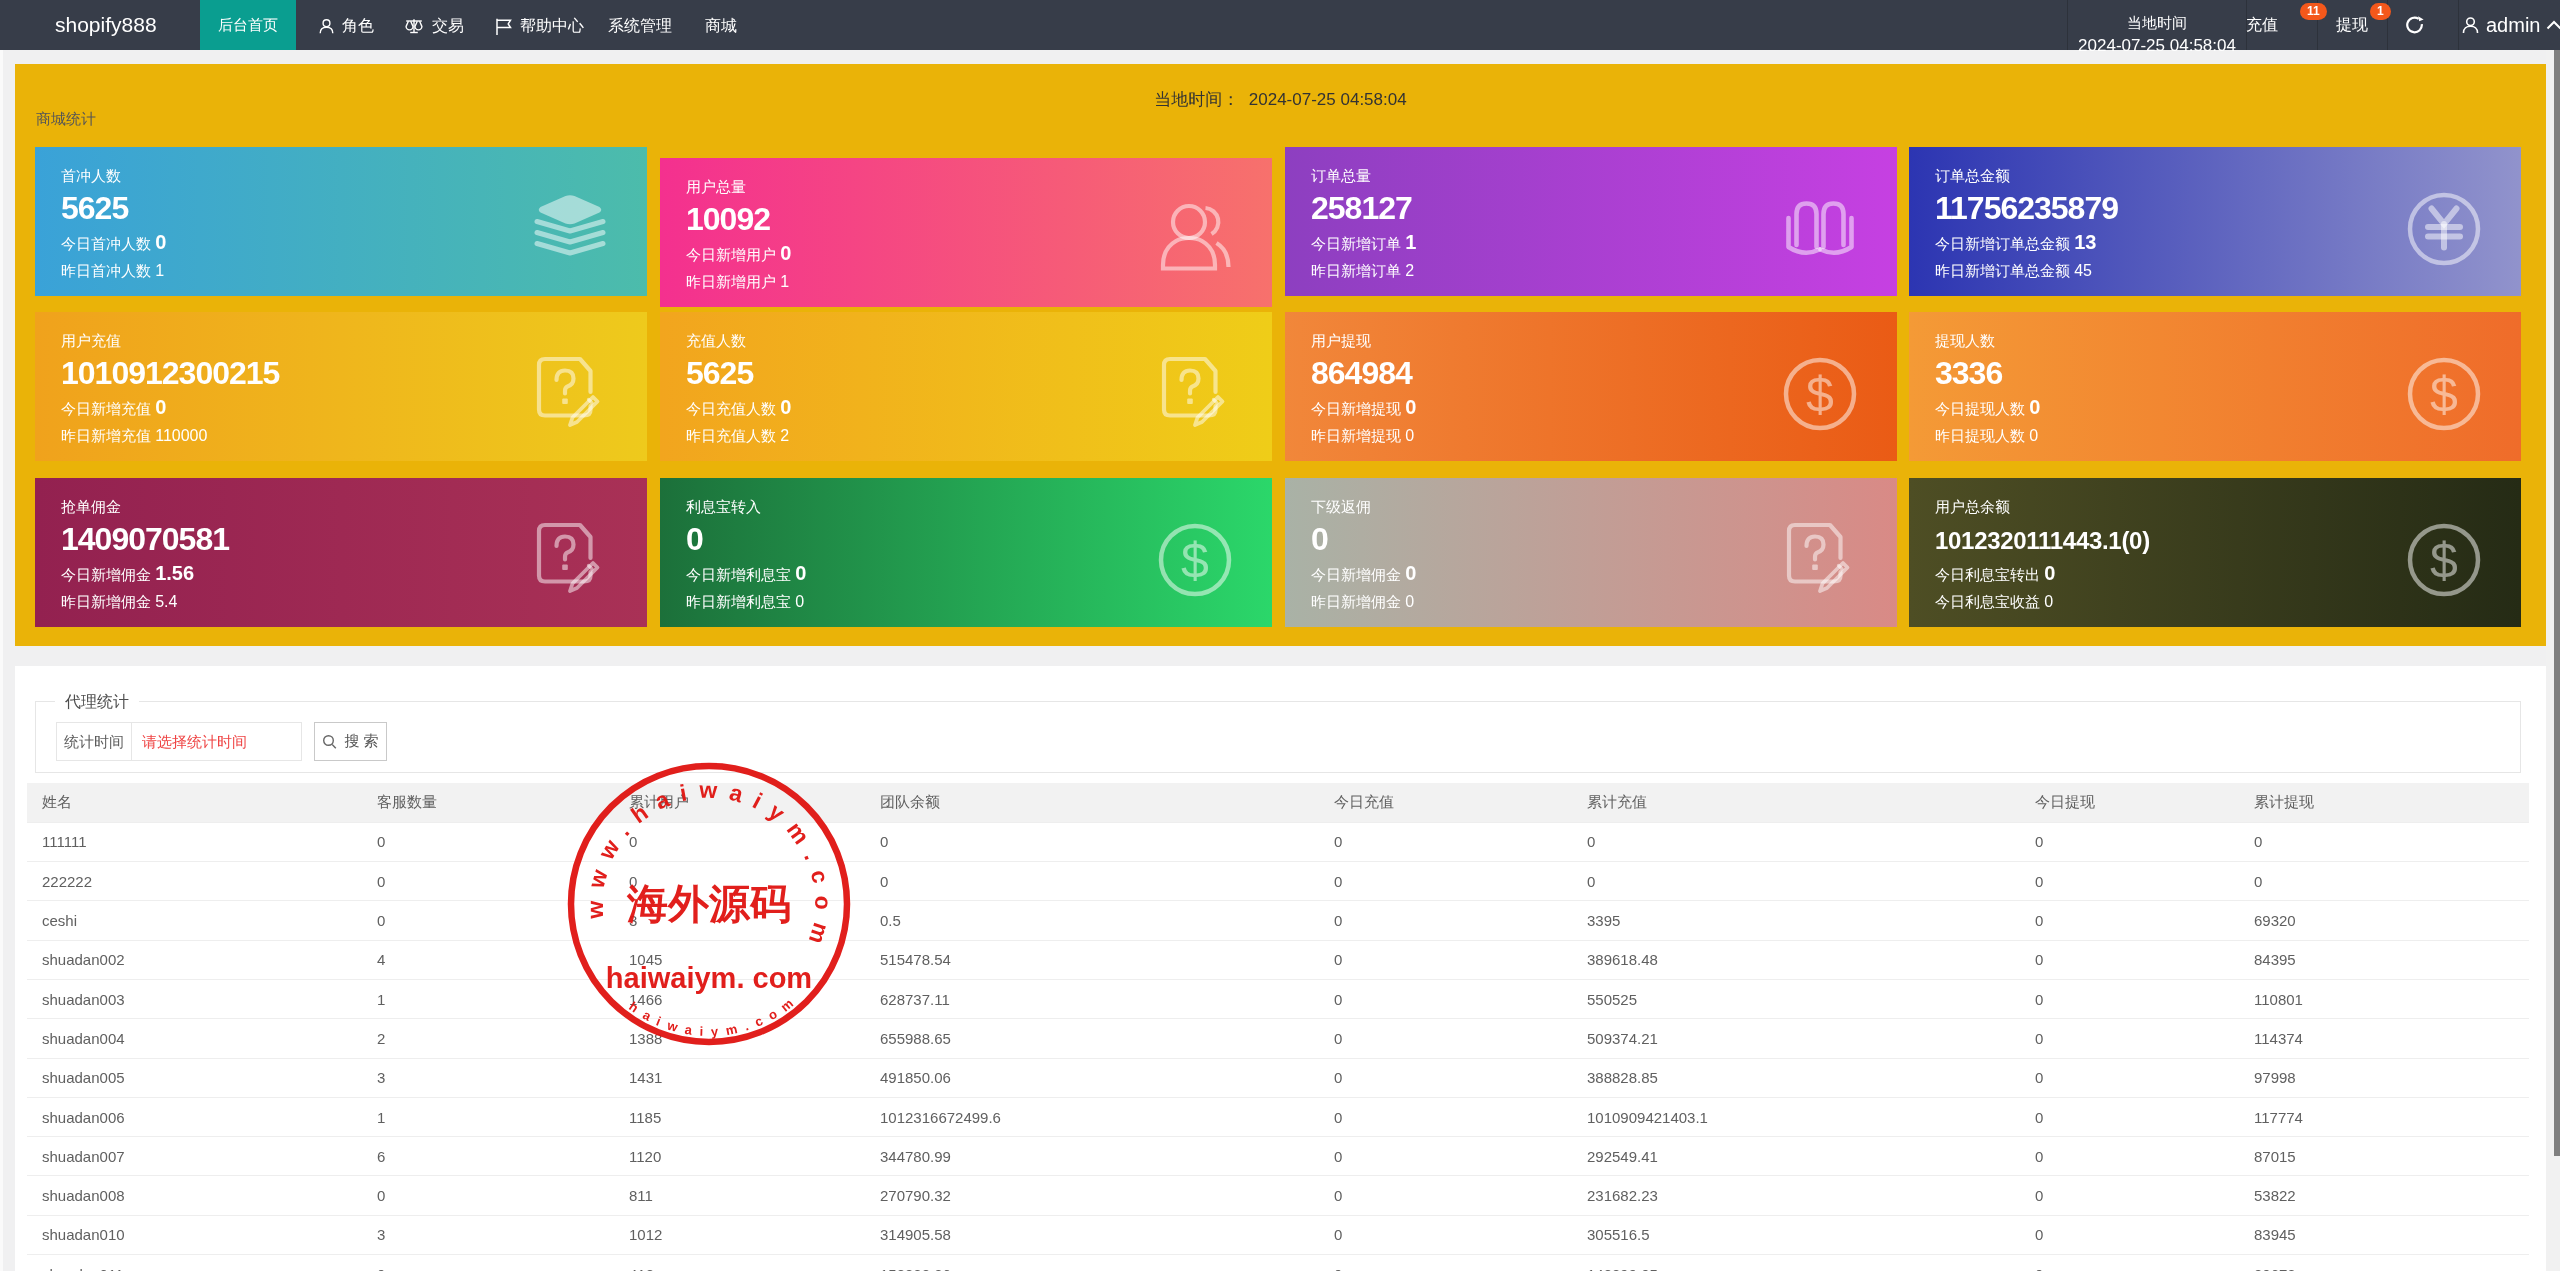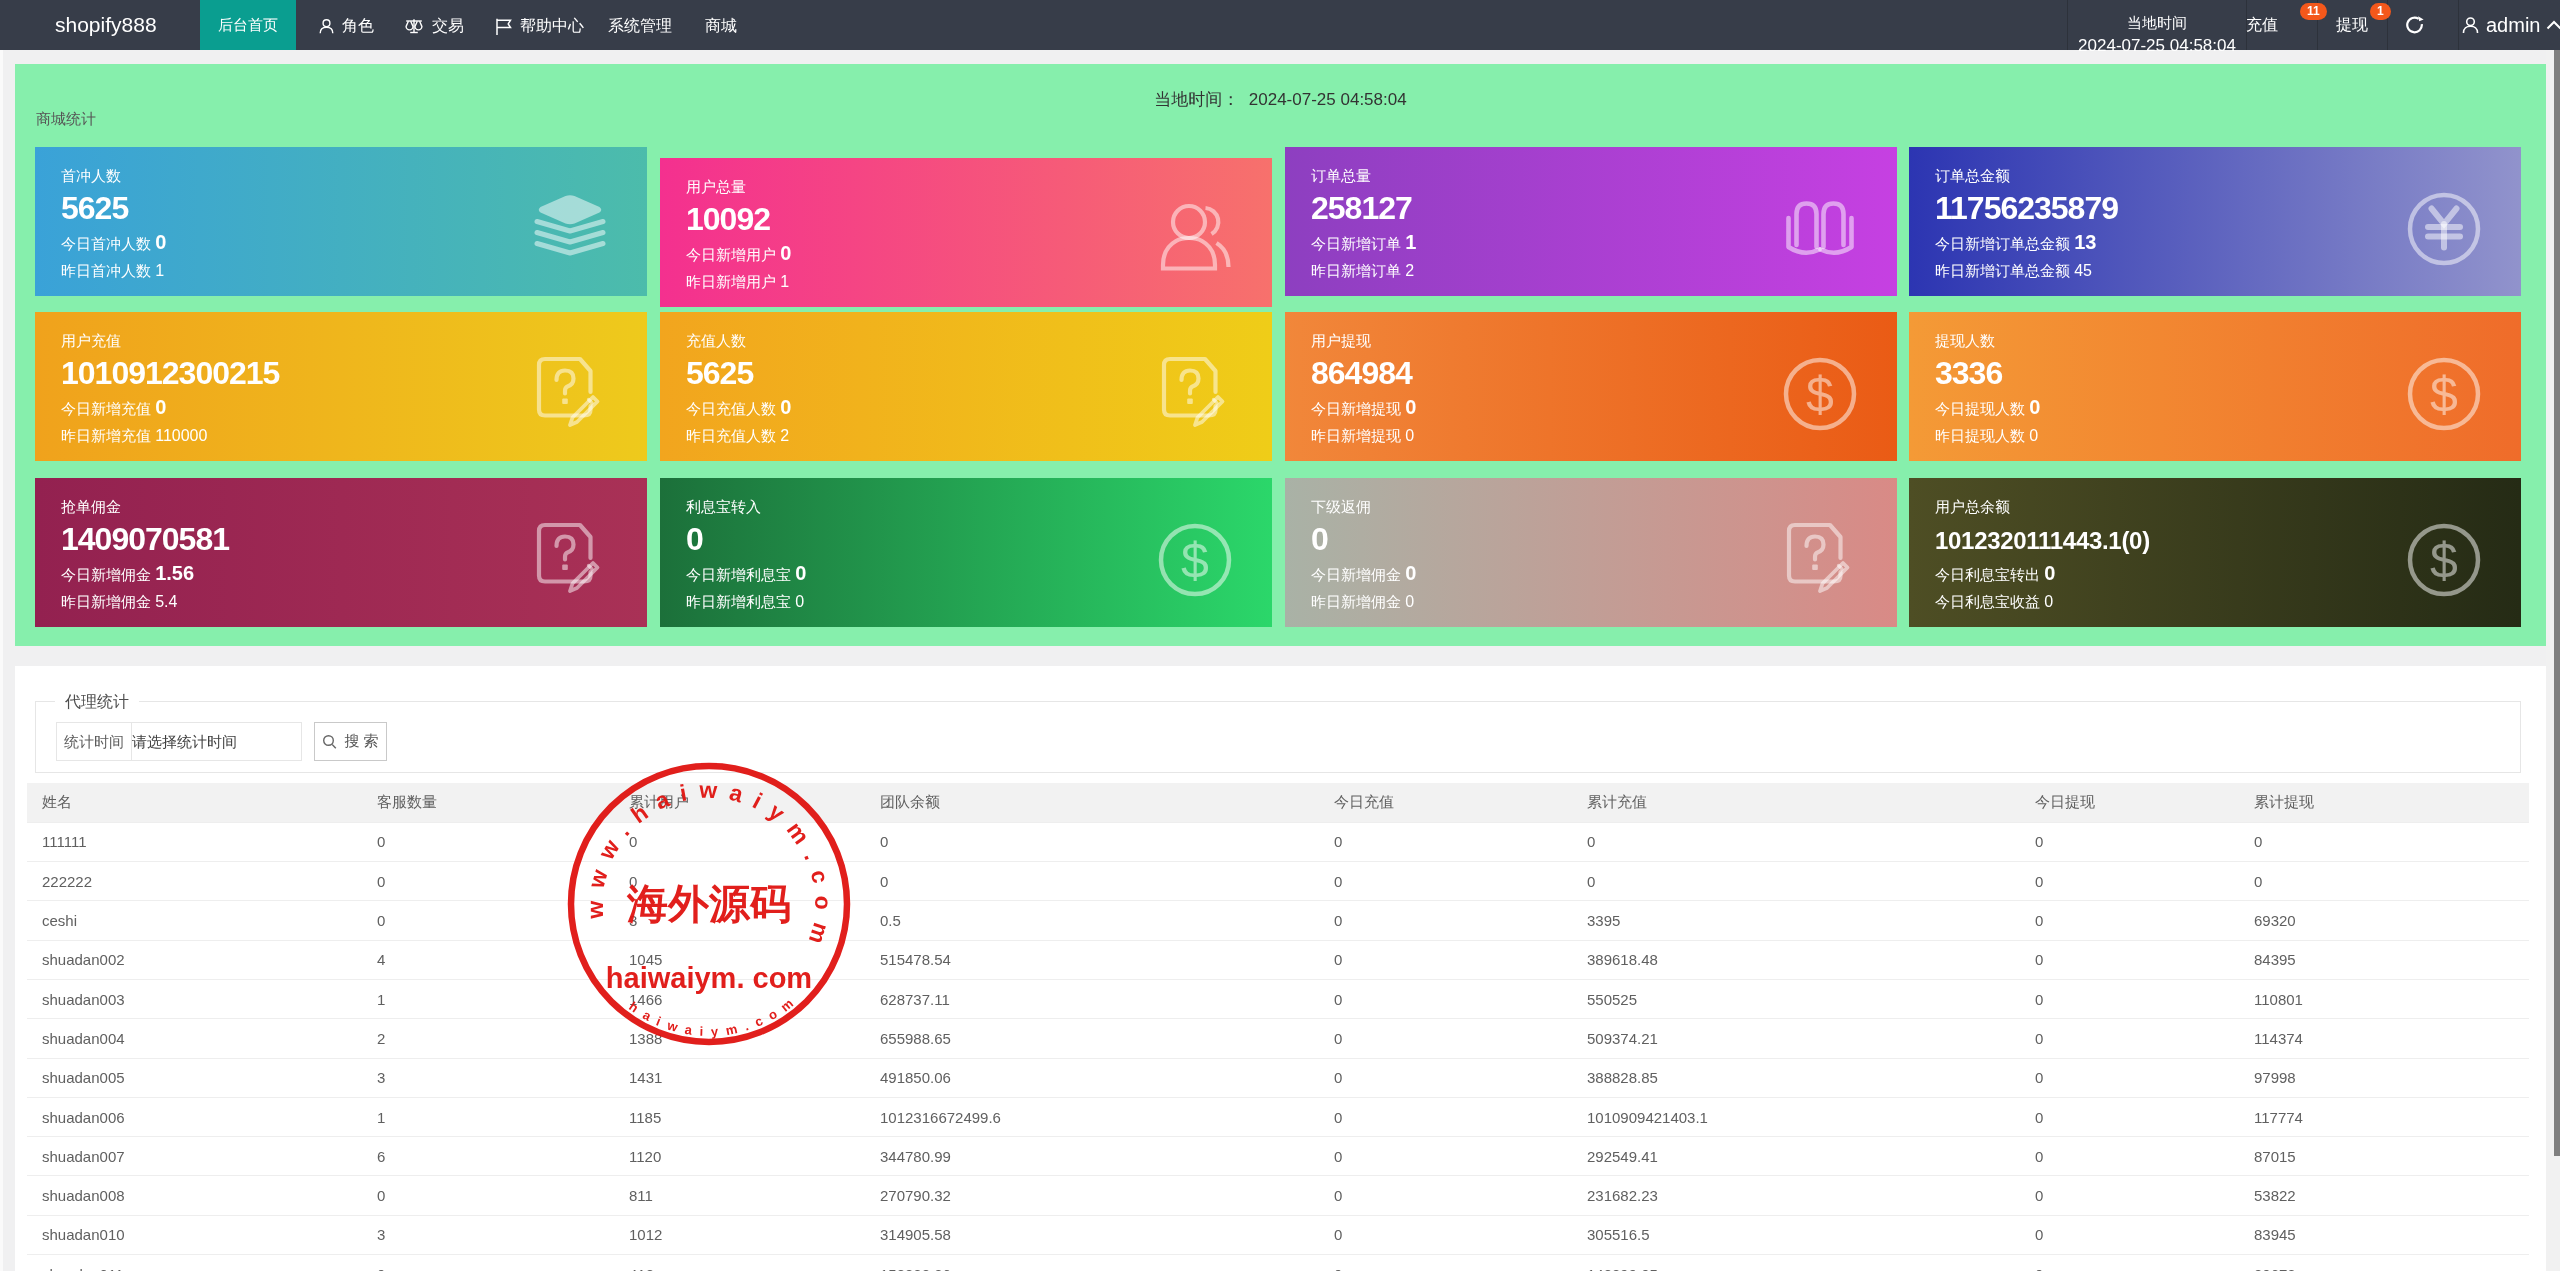--- a/index.html
+++ b/index.html
@@ -5,21 +5,21 @@
 html,body{width:2560px;height:1271px;overflow:hidden}
 body{background:#f0f0f1;font-family:"Liberation Sans",sans-serif;position:relative}
 .abs{position:absolute}
 #topbar{position:absolute;left:0;top:0;width:2560px;height:50px;background:#373d49;color:#fff}
 #logo{position:absolute;left:55px;top:0;line-height:50px;font-size:21px;color:#fff}
 .tab{position:absolute;top:0;height:50px;line-height:50px;font-size:15px;color:#fff;text-align:center}
 .tab.active{background:#0a9e90}
 .navitem{position:absolute;top:0;height:53px;display:flex;align-items:center;gap:7px;font-size:16px;color:#fff}
 .sep{position:absolute;top:0;width:1px;height:50px;background:rgba(0,0,0,0.18)}
 .badge{position:absolute;background:#f4581b;color:#fff;font-size:12px;border-radius:9px;height:17px;line-height:17px;padding:0 7px;font-weight:bold}
-#panel1{position:absolute;left:15px;top:64px;width:2531px;height:582px;background:#86efac}
+#panel1{position:absolute;left:15px;top:64px;width:2531px;height:582px;background:#eab308}
 #panel2{position:absolute;left:15px;top:666px;width:2531px;height:605px;background:#fff}
 .card{position:absolute;width:612px;height:149px;color:#fff}
 .ct{position:absolute;left:26px;top:20px;font-size:15px}
 .cn{position:absolute;left:26px;top:44px;height:34px;line-height:34px;font-weight:bold;letter-spacing:-1px}
 .cs{position:absolute;left:26px;font-size:15px}
 .cs b{font-size:20px}
 .cs .nb{font-size:16px}
 .ci{position:absolute}
 #fs{position:absolute;left:20px;top:35px;width:2486px;height:72px;border:1px solid #e6e6e6}
 #fsleg{position:absolute;left:19px;top:-10px;background:#fff;padding:0 10px;font-size:16px;color:#4d4d4d}
@@ -244,21 +244,21 @@
         <text x="42" y="62" font-size="50" text-anchor="middle" fill="rgba(255,255,255,0.5)" stroke="none" font-family="Liberation Sans,sans-serif">$</text>
       </g>
     </svg>
 </div>
 
 <div id="panel2">
   <div id="fs">
       <div id="fsleg">代理统计</div>
     </div>
   <div class="fbox" style="left:41px;top:56px;width:76px;text-align:center;line-height:37px">统计时间</div>
-  <div class="fbox" style="left:116px;top:56px;width:171px;line-height:37px;color:#404040">请选择统计时间</div>
+  <div class="fbox" style="left:116px;top:56px;width:171px;line-height:37px;padding-left:10px;color:#ef4444">请选择统计时间</div>
   <div class="fbox" style="left:299px;top:56px;width:73px;border-color:#c9c9c9;display:flex;align-items:center;justify-content:center;gap:6px;color:#555"><svg width="16" height="16" viewBox="0 0 16 16" fill="none" stroke="#666" stroke-width="1.4">
         <circle cx="6.5" cy="6.5" r="4.8"></circle>
         <path d="M10.2 10.6 l3.6 3.6"></path>
       </svg>搜 索</div>
   <div class="abs" style="left:12px;top:117px">
       <table>
         <colgroup>
           <col style="width:335px">
           <col style="width:252px">
           <col style="width:251px">

